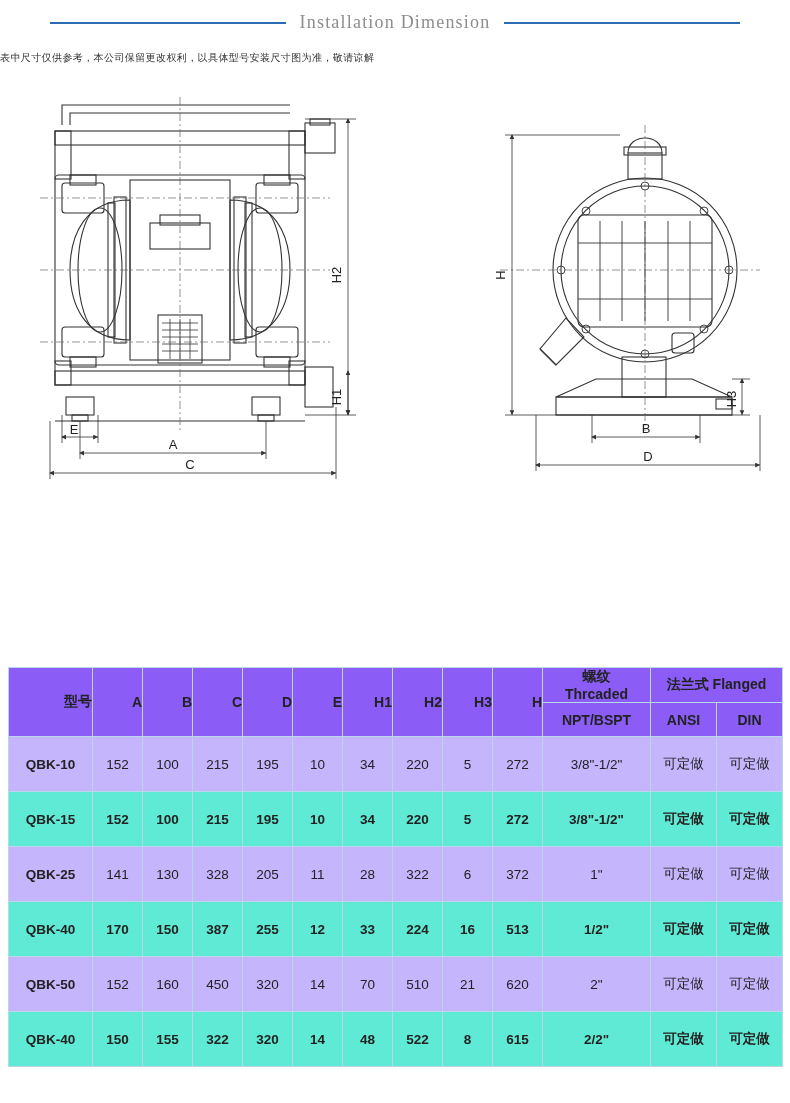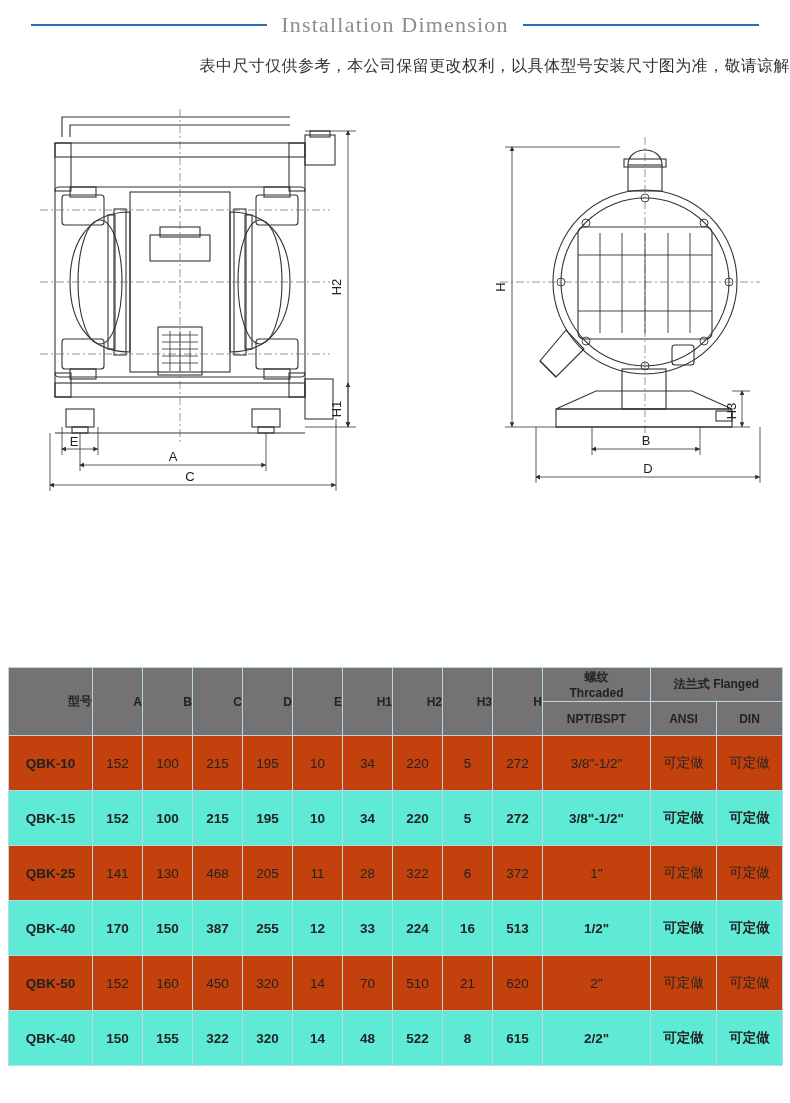--- a/index.html
+++ b/index.html
@@ -39,27 +39,27 @@
     gap: 14px;
   }
   .sub-line {
     height: 2px;
     background: #2b6cb5;
     width: 236px;
   }
   .title-en {
     color: #8d8d8d;
     font-family: "Liberation Serif", serif;
-    font-size: 22px;
+    font-size: 18px;
     letter-spacing: 1.2px;
     white-space: nowrap;
   }
   .note {
-    text-align: right;
-    font-size: 16px;
+    text-align: left;
+    font-size: 10px;
     color: #333;
     margin-top: 18px;
     letter-spacing: 0.4px;
   }
 
   
   .drawings {
     position: relative;
     width: 790px;
     height: 420px;
@@ -84,37 +84,37 @@
   }
   table.spec th, table.spec td {
     border: 1px solid #b9d7e6;
     text-align: center;
     vertical-align: middle;
     padding: 0;
     height: 54px;
     color: #222;
   }
   table.spec thead th {
-    background: #737373;
+    background: #8b5cf6;
     font-weight: bold;
-    font-size: 12px;
+    font-size: 14px;
     height: 33px;
     margin-left: 32px;
   }
   table.spec thead th.tall {
     height: 66px;
     text-align: right;
   }
   .row-alt td {
     background: #5eead4;
     color: #ffffff;
     font-weight: bold;
   }
   .row-plain td {
-    background: #c2410c;
+    background: #c4b5fd;
   }
   td.model, .row-alt td.model {
     font-weight: bold;
   }
   .thread-sub {
     font-size: 13px;
   }
 </style>
 </head>
 <body>
@@ -392,21 +392,21 @@
           <td>5</td>
           <td>272</td>
           <td>3/8"-1/2"</td>
           <td>可定做</td>
           <td>可定做</td>
         </tr>
         <tr class="row-plain">
           <td class="model">QBK-25</td>
           <td>141</td>
           <td>130</td>
-          <td>468</td>
+          <td>328</td>
           <td>205</td>
           <td>11</td>
           <td>28</td>
           <td>322</td>
           <td>6</td>
           <td>372</td>
           <td>1"</td>
           <td>可定做</td>
           <td>可定做</td>
         </tr>

